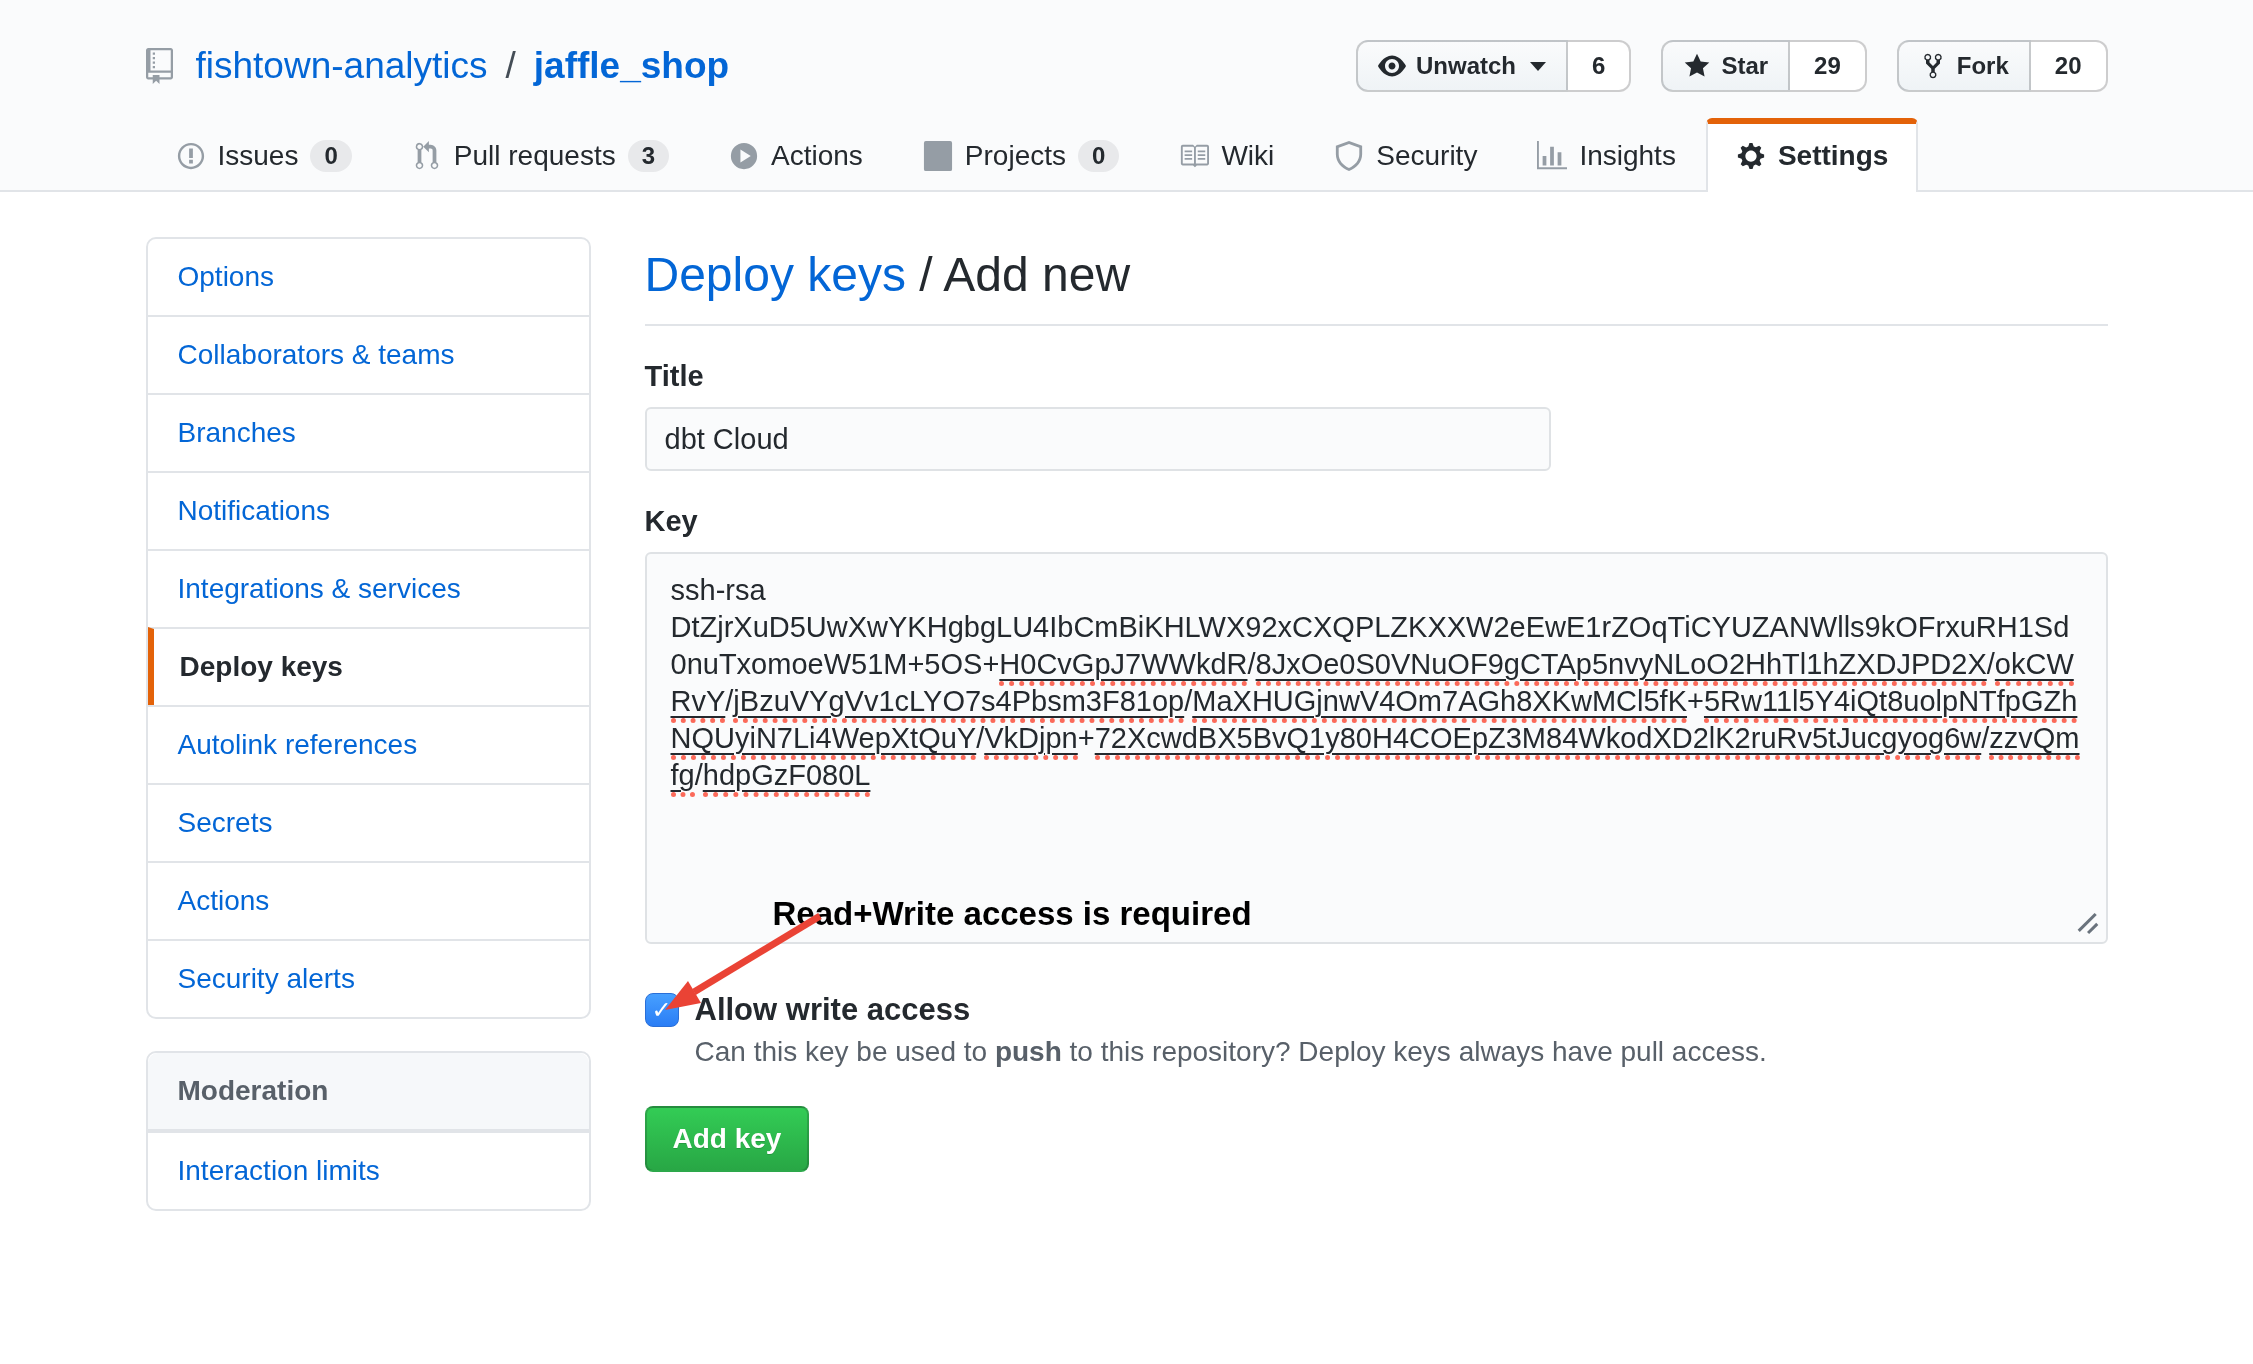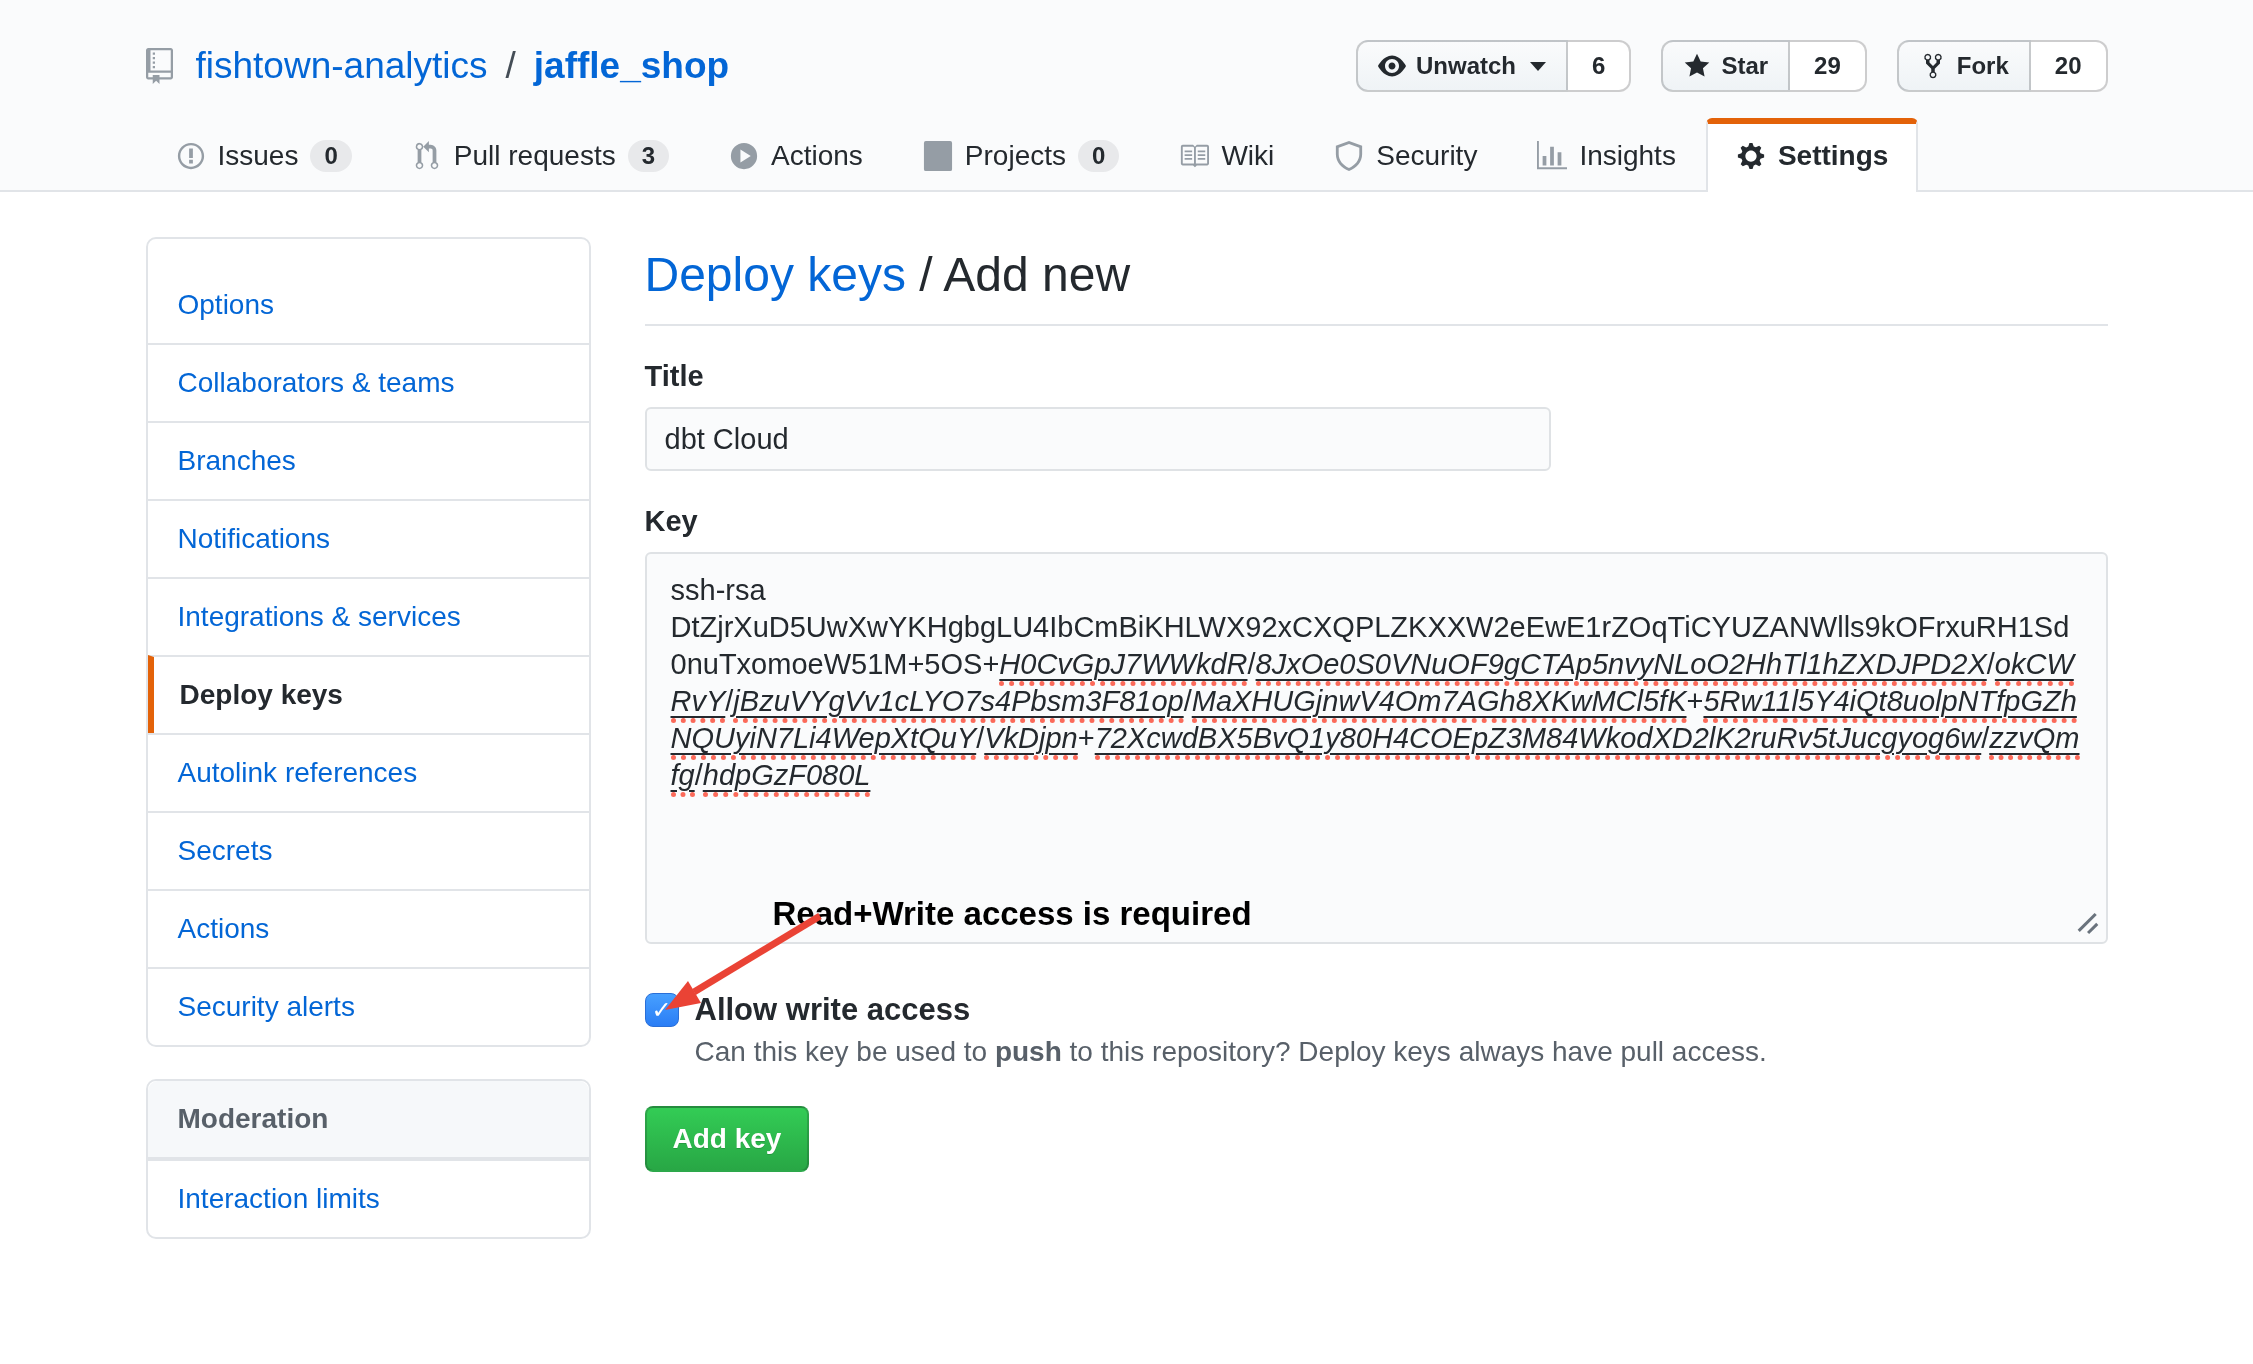--- a/index.html
+++ b/index.html
@@ -30,37 +30,37 @@
   .tab svg { width:30px; height:30px; fill:#959da5; }
   .tab .badge { background:rgba(27,31,35,.08); border-radius:20px; padding:2px 14px; font-size:24px; font-weight:bold; }
   .tab.active { background:#ffffff; border-color:#e1e4e8; border-top:6px solid #e36209; border-radius:6px 6px 0 0; padding-top:16px; font-weight:bold; }
   .tab.active svg { fill:#24292e; }
 
   
   .content { padding-top:45px; display:flex; }
   .settings-menu { width:445px; flex:none; }
   .menu-box { border:2px solid #e1e4e8; border-radius:10px; background:#fff; }
   .menu-item { display:block; font-size:28px; color:#0366d6; text-decoration:none; padding:22px 30px; border-top:2px solid #e1e4e8; cursor:pointer; }
-  .menu-item:first-child { border-top:none;margin-top:28px; }
+  .menu-item:first-child { border-top:none; }
   .menu-item.selected { color:#24292e; font-weight:bold; border-left:6px solid #e36209; padding-left:26px; cursor:default; }
   .menu-box + .menu-box { margin-top:32px; }
   .menu-header { font-size:28px; font-weight:bold; color:#586069; background:#f6f8fa; padding:22px 30px; border-bottom:2px solid #e1e4e8; border-radius:10px 10px 0 0; }
 
   .main-col { flex:1; margin-left:54px; }
   .page-title { font-size:48px; font-weight:normal; margin-top:10px; }
   .page-title a { color:#0366d6; text-decoration:none; }
   .title-rule { border:none; border-bottom:2px solid #e1e4e8; margin:22px 0 34px; }
 
   .field-label { font-size:29px; font-weight:bold; display:block; margin-bottom:14px; }
   .title-input { width:906px; height:64px; font-size:29px; font-family:inherit; color:#24292e; padding:0 18px; background:#fafbfc; border:2px solid #dfe2e5; border-radius:6px; outline:none; }
   .key-section { margin-top:34px; }
 
   .key-wrap { position:relative; }
   .key-area { width:100%; height:392px; background:#fafbfc; border:2px solid #dfe2e5; border-radius:6px; padding:18px 24px; font-size:29px; line-height:37px; color:#24292e; overflow:hidden; overflow-wrap:break-word; word-break:break-word; white-space:pre-wrap; position:relative; cursor:text; }
-  .sp { text-decoration:underline; text-decoration-thickness:2px; text-underline-offset:5px; border-bottom:5px dotted #fb6a5a; padding-bottom:1px;font-style:italic; }
+  .sp { text-decoration:underline; text-decoration-thickness:2px; text-underline-offset:5px; border-bottom:5px dotted #fb6a5a; padding-bottom:1px; }
   .grip { position:absolute; right:6px; bottom:6px; width:26px; height:26px; cursor:nwse-resize; }
   .grip i { position:absolute; background:#6a737d; height:2.5px; transform:rotate(-45deg); }
   .grip i:nth-child(1) { width:24px; left:1px; top:11px; }
   .grip i:nth-child(2) { width:13px; left:12px; top:17px; }
 
   .annotation { position:absolute; left:128px; top:343px; font-size:33px; font-weight:bold; color:#000; z-index:3; pointer-events:none; }
   .arrow-svg { position:absolute; left:0px; top:352px; width:260px; height:135px; z-index:3; overflow:visible; pointer-events:none; }
 
   .cb-row { margin-top:48px; }
   .cb-line { display:flex; align-items:center; gap:16px; }

